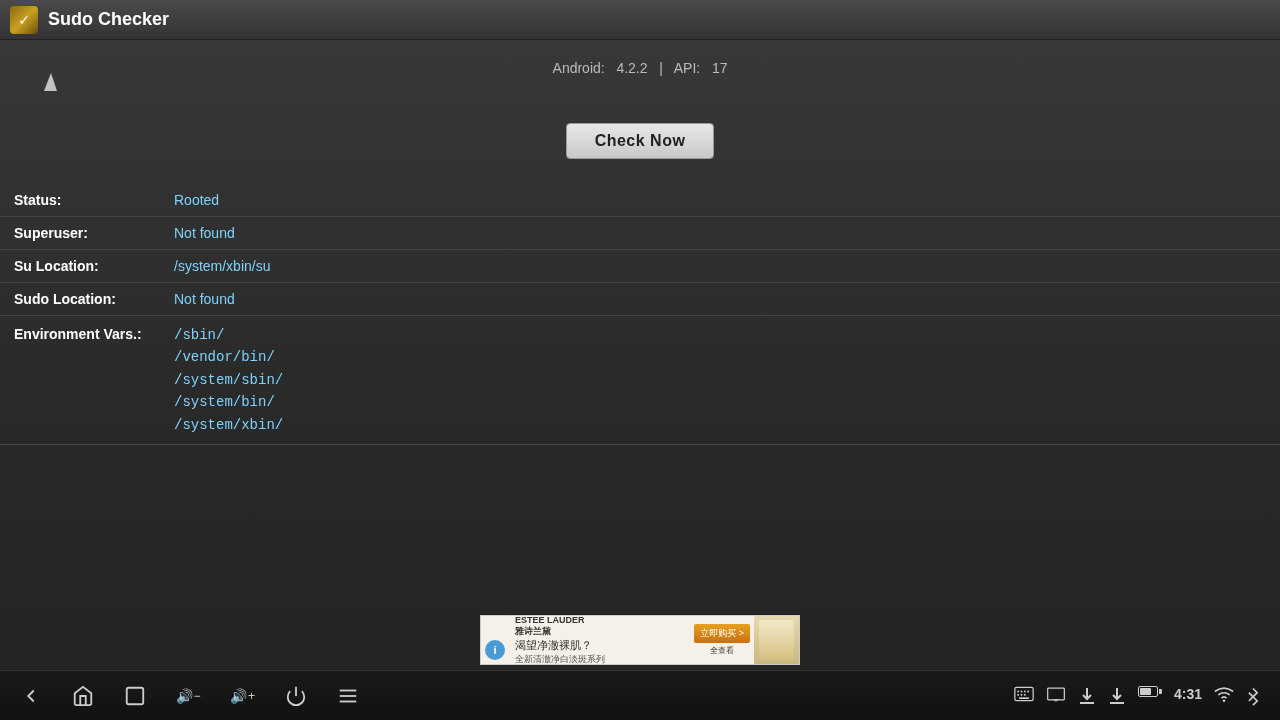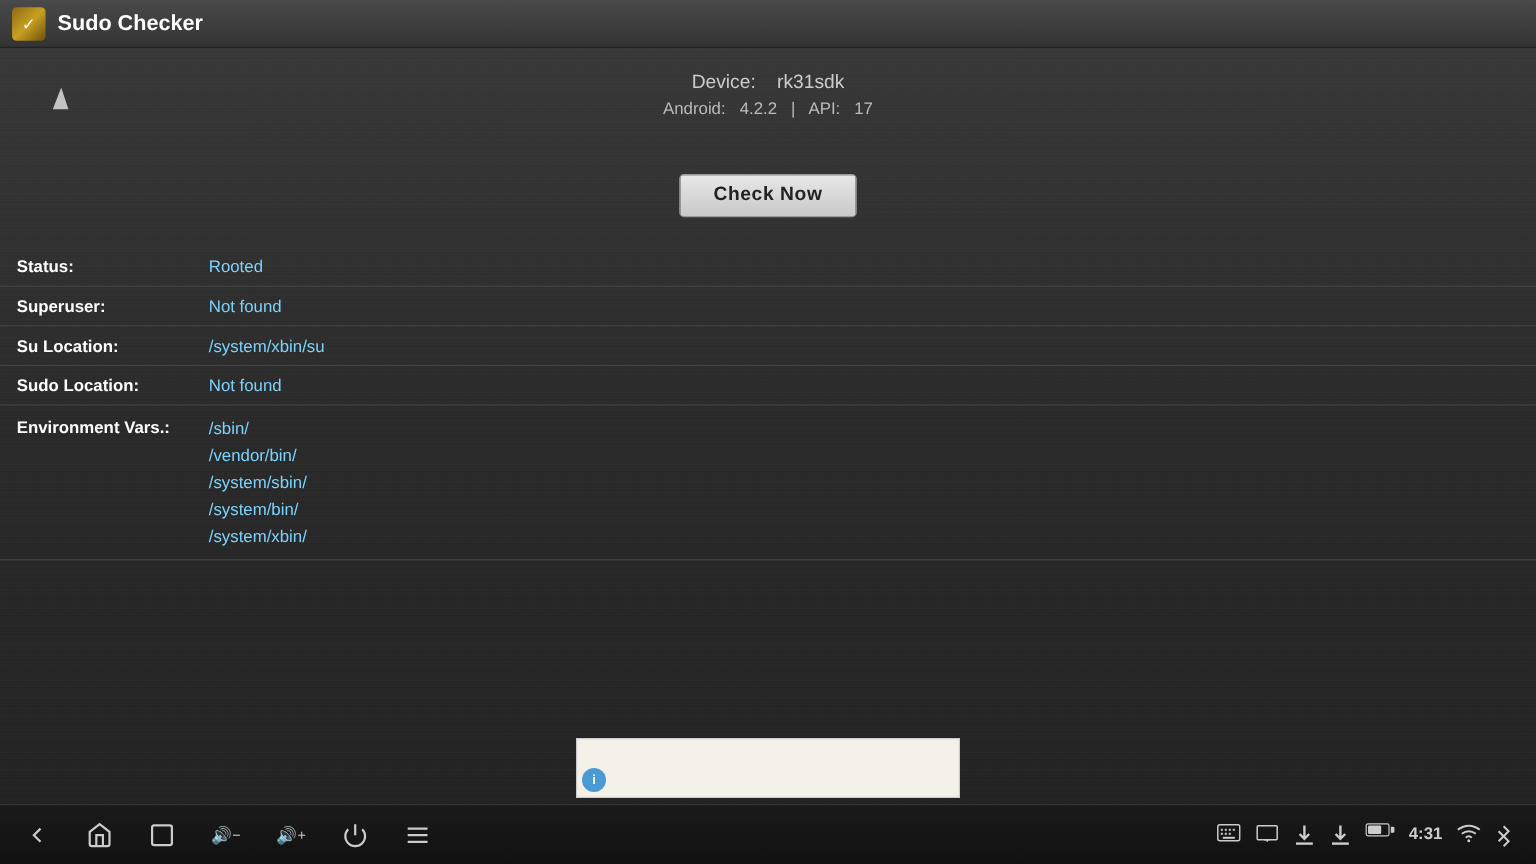--- a/index.html
+++ b/index.html
@@ -131,20 +131,21 @@
 
     .info-value {
       color: #7dd3fc;
       font-size: 14px;
       padding: 8px 14px;
       vertical-align: top;
     }
 
     .env-vars-value {
       line-height: 1.6;
+      font-family: Liberation Mono, monospace;
     }
 
     
     .ad-banner {
       position: absolute;
       bottom: 55px;
       left: 50%;
       transform: translateX(-50%);
       width: 320px;
       height: 50px;
@@ -345,25 +346,20 @@
     <span>✓</span>
   </div>
   <span class="title-text">Sudo Checker</span>
 </div>
 
 <div class="cursor"></div>
 
 <div class="main-content">
 
   <div class="device-info">
-    <div class="device-line">
-      <span>Device:</span>
-      &nbsp;&nbsp;
-      <span>rk31sdk</span>
-    </div>
     <div class="android-line">
       <span>Android:</span>
       &nbsp;
       <span>4.2.2</span>
       &nbsp;
       <span>|</span>
       &nbsp;
       <span>API:</span>
       &nbsp;
       <span>17</span>
@@ -399,20 +395,38 @@
           <div>/system/xbin/</div>
         </td>
       </tr>
     </tbody>
   </table>
 
 </div>
 
 <div class="ad-banner">
   <div class="ad-info-icon">i</div>
+  <div class="ad-content">
+    <div class="ad-text-section">
+      <div class="ad-brand">
+        <span>ESTEE LAUDER</span>
+        <br>
+        <span>雅诗兰黛</span>
+      </div>
+      <div class="ad-chinese">渴望净澈裸肌？</div>
+      <div class="ad-sub-chinese">全新清澈净白淡斑系列</div>
+    </div>
+    <div class="ad-btn-section">
+      <div class="ad-cta-btn">立即购买 &gt;</div>
+      <div class="ad-more">全查看</div>
+    </div>
+    <div class="ad-product-image">
+      <div style="width:35px;height:40px;background:linear-gradient(180deg,#f0e8c8,#d4c080);border-radius:3px;"></div>
+    </div>
+  </div>
 </div>
 
 <div class="nav-bar">
   <div class="nav-left">
     <div class="nav-icon">
       <svg width="22" height="22" viewBox="0 0 24 24" fill="none" stroke="#ccc" stroke-width="2">
         <polyline points="15,18 9,12 15,6"></polyline>
       </svg>
     </div>
     <div class="nav-icon">

